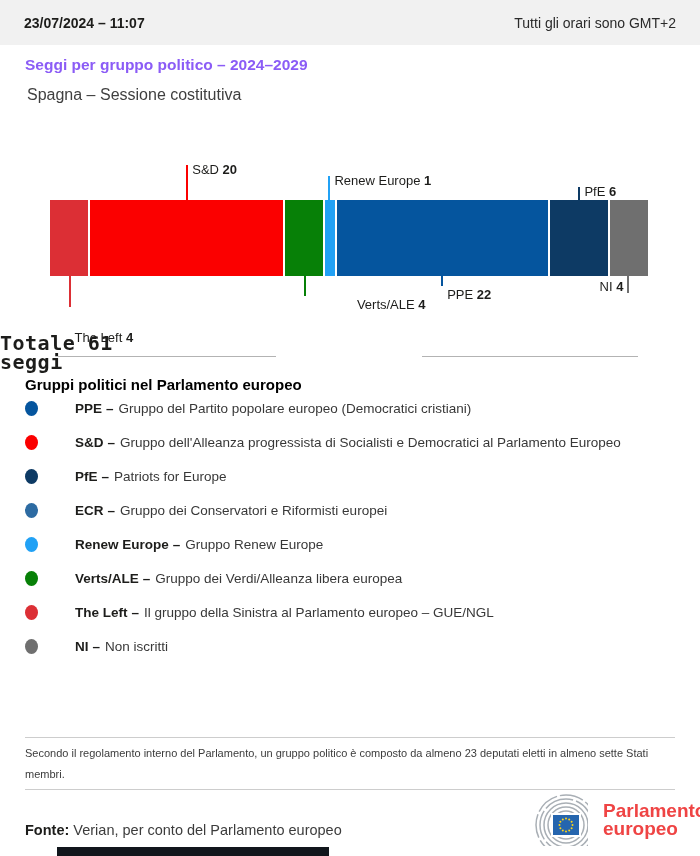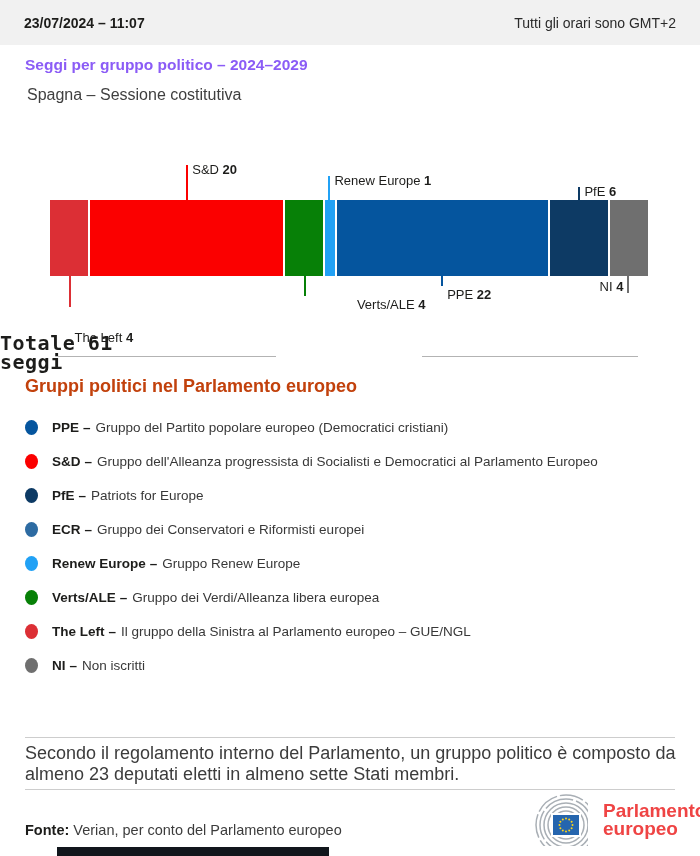--- a/index.html
+++ b/index.html
@@ -27,33 +27,33 @@
 
   
   .total-wrap{position:absolute;left:0;top:334px;width:700px;
               font-family:"DejaVu Sans Mono",monospace;font-weight:bold;font-size:20px;
               line-height:19px;color:#1d1d1b;letter-spacing:0.5px;}
   .total-line{position:absolute;top:356px;height:1px;background:#b3b3b3;}
   .total-line.l{left:58px;width:218px;}
   .total-line.r{left:422px;width:216px;}
 
   
-  .legend-head{position:absolute;left:25px;top:376px;font-size:18px;font-weight:bold;color:#c2410c;}
+  .legend-head{position:absolute;left:25px;top:376px;font-size:15px;font-weight:bold;color:#000000;}
   .legend{position:absolute;left:25px;top:401px;width:650px;}
-  .lg-row{height:34px;display:flex;align-items:flex-end;}
+  .lg-row{height:34px;display:flex;align-items:flex-start;gap:23px;}
   .lg-dot{width:13px;height:15px;border-radius:50%;flex:0 0 13px;margin-right:14px;}
   .lg-text{font-size:13.5px;color:#383838;}
   .lg-text b{color:#1d1d1b;}
   .lg-sep{font-weight:bold;color:#1d1d1b;margin:0 5px 0 4px;}
 
   
   .rule{position:absolute;left:25px;width:650px;height:1px;background:#cdcdcd;}
   .rule.r1{top:737px;}
   .rule.r2{top:789px;}
-  .footnote{position:absolute;left:25px;top:743px;width:656px;font-size:18px;
+  .footnote{position:absolute;left:25px;top:743px;width:656px;font-size:11px;
             line-height:21px;color:#3c3c3c;}
   .source{position:absolute;left:25px;top:822px;font-size:14.5px;color:#3c3c3c;}
   .source b{color:#1d1d1b;}
 
   
   .logo{position:absolute;left:516px;top:794px;display:flex;align-items:center;}
   .logo-text{margin-left:15px;font-size:19px;line-height:18px;font-weight:bold;color:#ef4444;}
 
   
   .bottom-strip{position:absolute;left:57px;top:847px;width:272px;height:9px;background:#11161c;}

